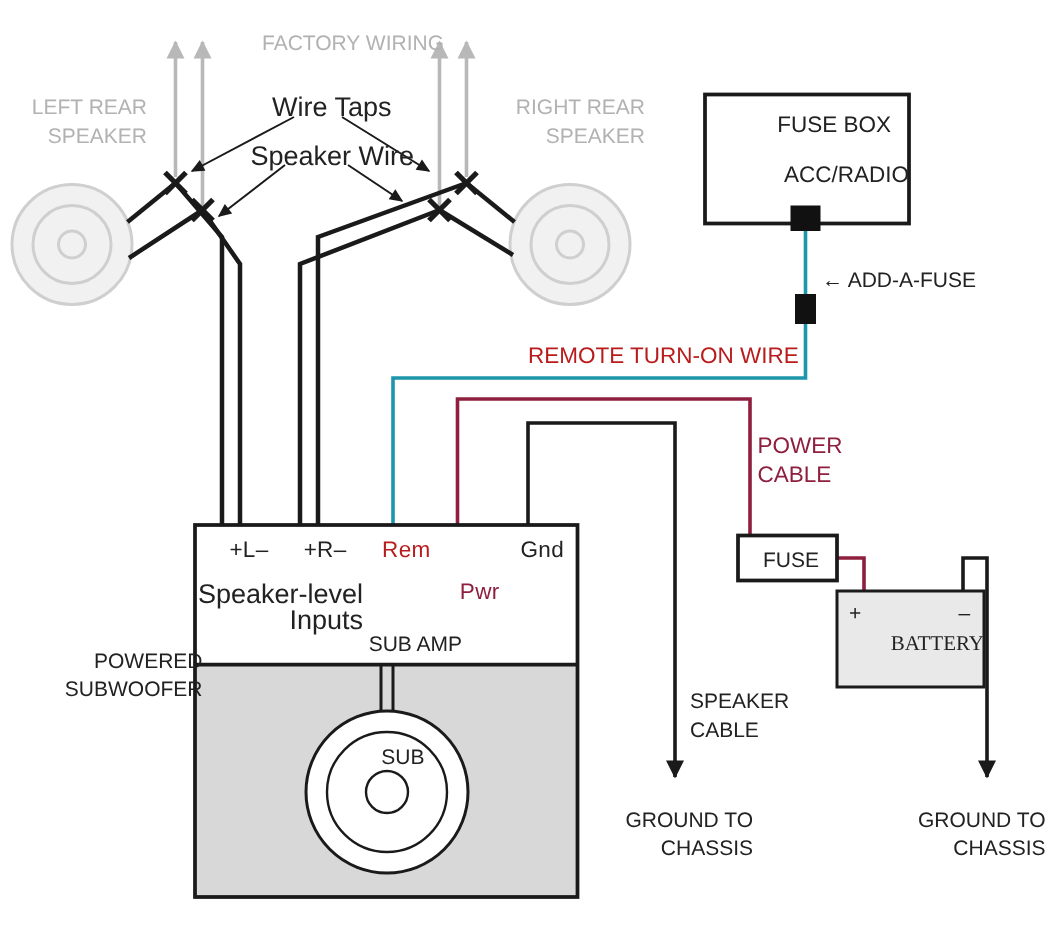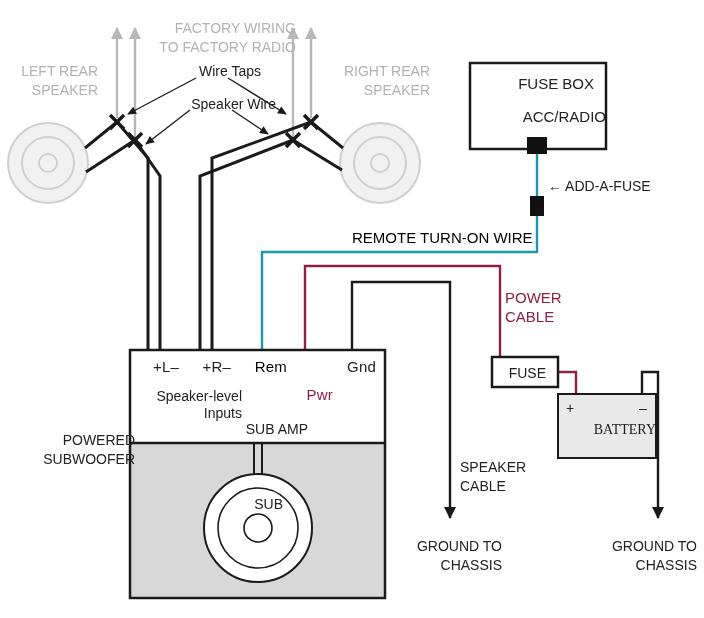--- a/index.html
+++ b/index.html
@@ -2,23 +2,23 @@
 <html><head>
 <meta charset="utf-8">
 <style>
   * { margin:0; padding:0; box-sizing:border-box; }
   body { background:#ffffff; font-family:"Liberation Sans","DejaVu Sans",sans-serif; }
   #diagram { position:relative; width:704px; height:618px; background:#fff; overflow:hidden; }
   #wires-svg { position:absolute; left:0; top:0; }
   .lbl { position:absolute; color:#222; white-space:nowrap; }
   .center { text-align:right; }
   .gray { color:#b3b1b1; }
-  .teal { color:#000000; }
+  .teal { color:#b91c1c; }
   .maroon { color:#8e1f3e; }
-  .f13 { font-size:14px; line-height:17px; }
+  .f13 { font-size:18px; line-height:17px; }
   .f14 { font-size:14px; line-height:19px; }
   .f15 { font-size:15px; line-height:19px; }
   .terminal { font-size:15px; line-height:18px; letter-spacing:0.2px; }
 </style>
 </head>
 <body>
 
 <div id="diagram">
 
   <svg id="wires-svg" width="704" height="618" viewBox="0 0 704 618">
@@ -115,21 +115,20 @@
       <line x1="254" y1="444" x2="254" y2="476" stroke="#1a1a1a" stroke-width="2"></line>
       <line x1="262" y1="444" x2="262" y2="476" stroke="#1a1a1a" stroke-width="2"></line>
       <circle cx="258" cy="528" r="54" fill="#ffffff" stroke="#1a1a1a" stroke-width="2"></circle>
       <circle cx="258" cy="528" r="40" fill="none" stroke="#1a1a1a" stroke-width="1.6"></circle>
       <circle cx="258" cy="528" r="14" fill="#ffffff" stroke="#1a1a1a" stroke-width="1.6"></circle>
     </g>
   </svg>
 
   <div class="lbl gray f14 center" style="left:130px; top:19px; width:166px;">
     <div>FACTORY WIRING</div>
-    <div>TO FACTORY RADIO</div>
   </div>
 
   <div class="lbl gray f14 center" style="left:-2px; top:62px; width:100px;">
     <div>LEFT REAR</div>
     <div>SPEAKER</div>
   </div>
 
   <div class="lbl gray f14 center" style="left:330px; top:62px; width:100px;">
     <div>RIGHT REAR</div>
     <div>SPEAKER</div>

